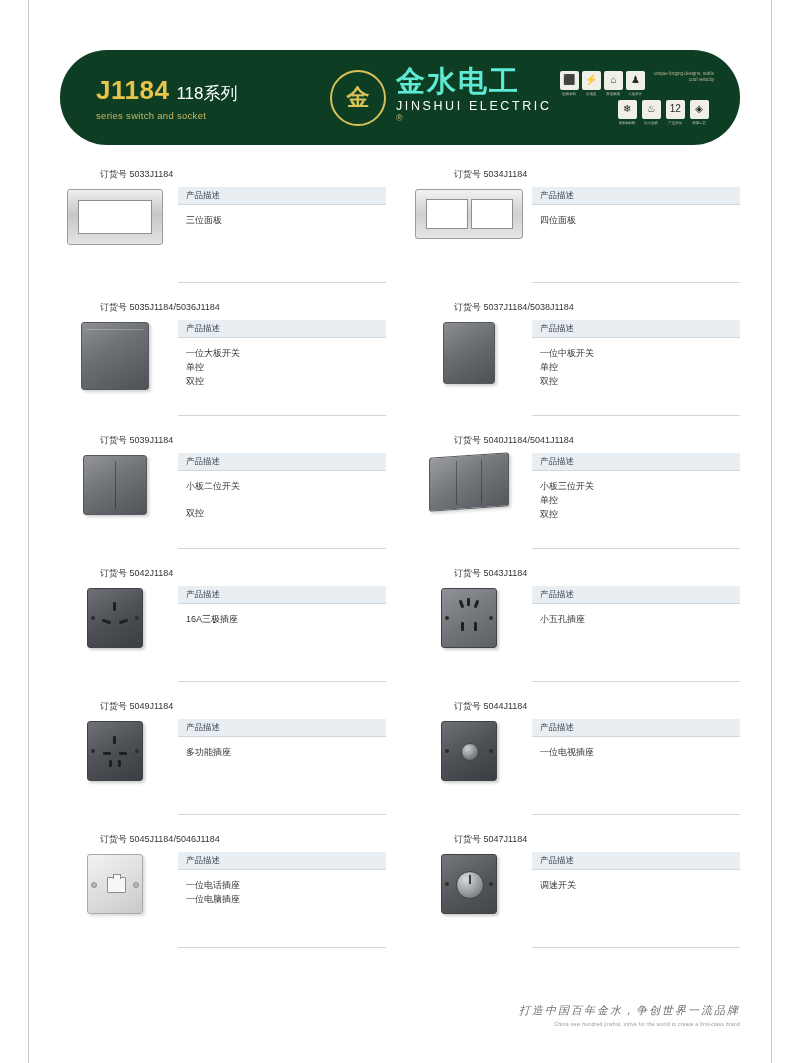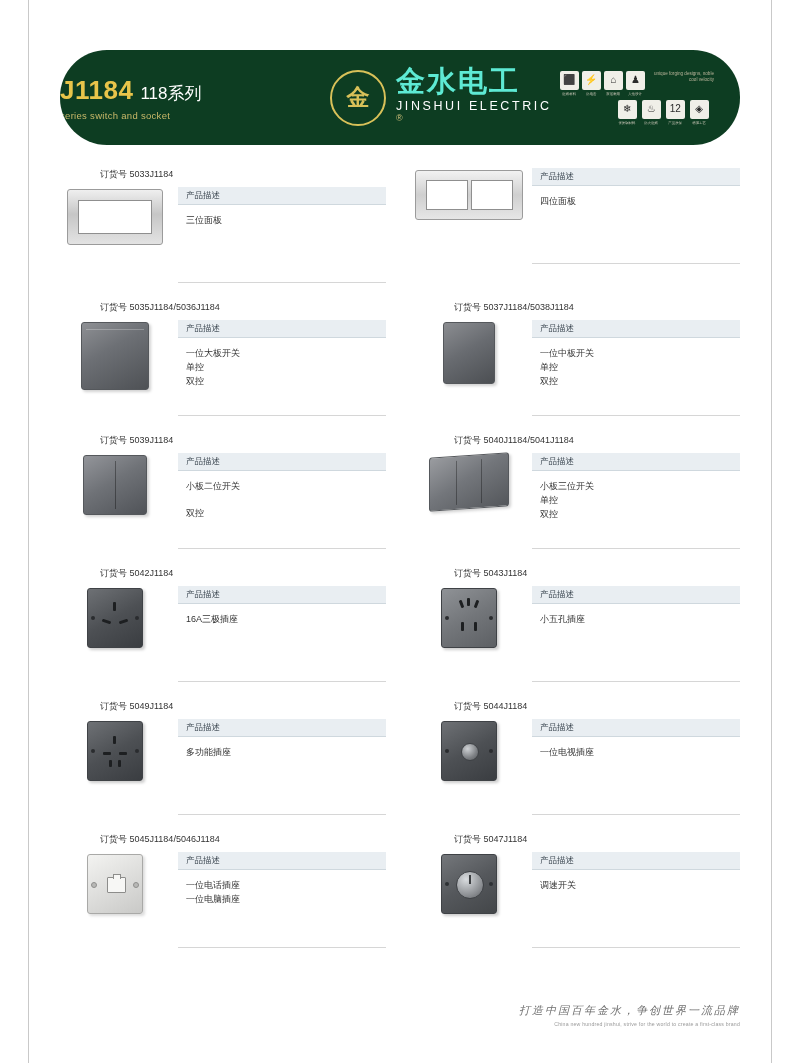--- a/index.html
+++ b/index.html
@@ -43,20 +43,21 @@
     width: 680px;
     height: 95px;
     background: #0d3d22;
     border-radius: 47px;
     overflow: hidden;
     display: flex;
     align-items: center;
   }
   .banner-left {
     width: 270px;
+    padding-left: 36px;
     box-sizing: border-box;
   }
   .banner-title {
     display: flex;
     align-items: baseline;
     gap: 7px;
   }
   .banner-code {
     font-size: 26px;
     font-weight: bold;
@@ -549,20 +550,21 @@
             <div class="desc-head">产品描述</div>
             <div class="desc-text">
               <div>三位面板</div>
             </div>
             <div class="desc-rule"></div>
           </div>
         </div>
       </div>
 
       <div class="cell">
+        <div class="order-no">订货号  5034J1184</div>
         <div class="cell-body">
           <div class="img-box">
             <div class="prod plate4">
                 <div class="hole"></div>
                 <div class="hole"></div>
               </div>
           </div>
           <div class="desc-box">
             <div class="desc-head">产品描述</div>
             <div class="desc-text">

